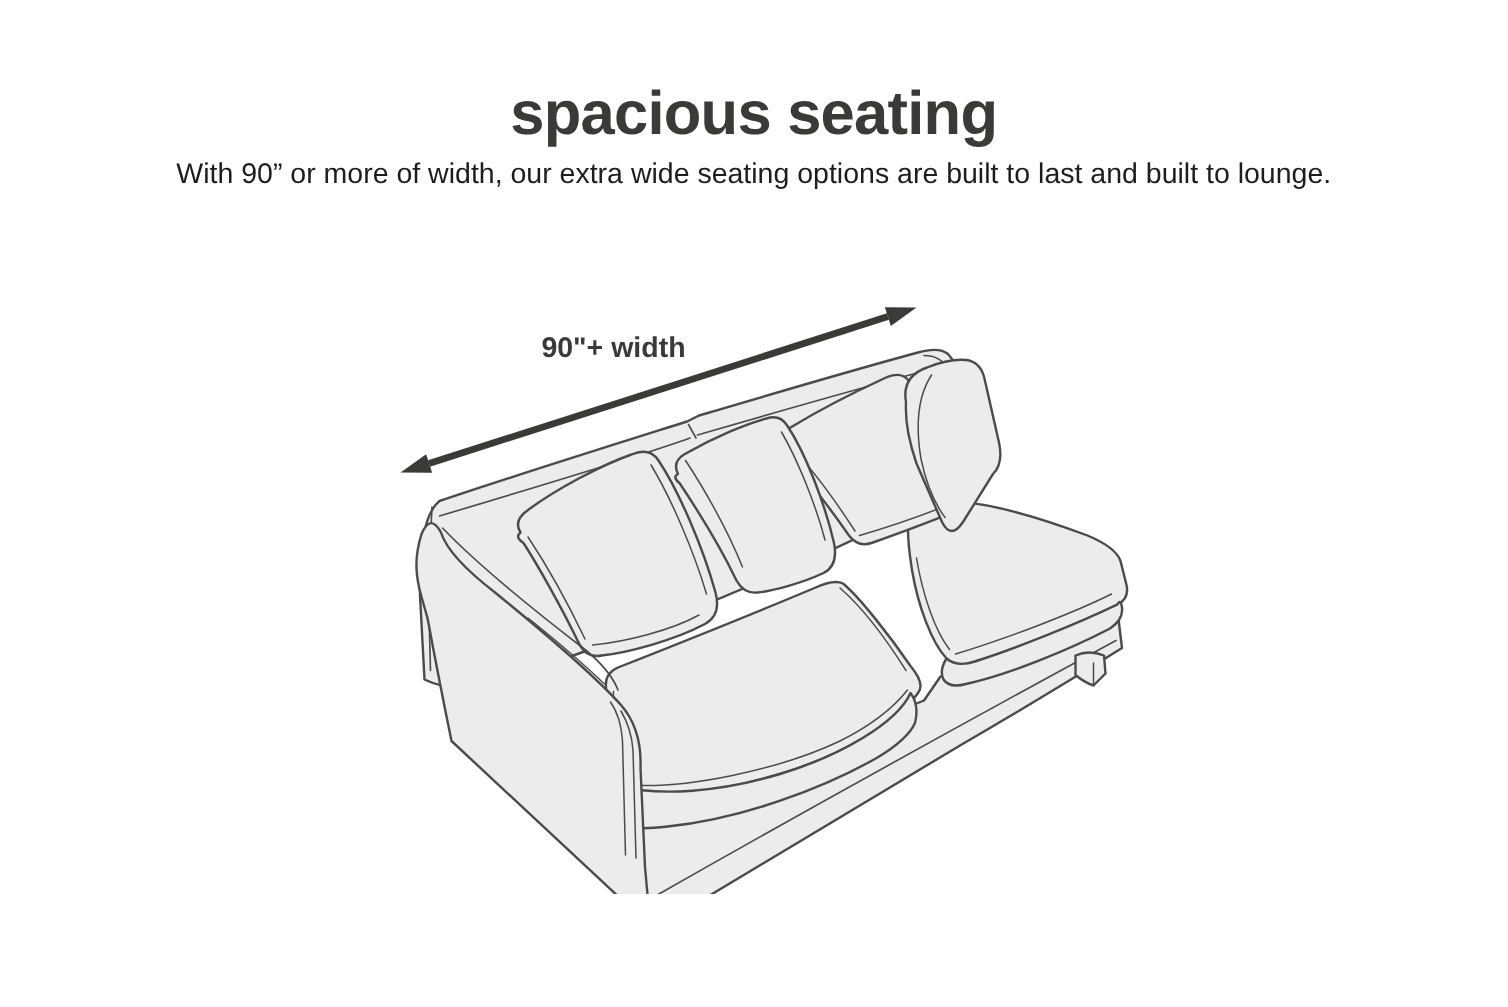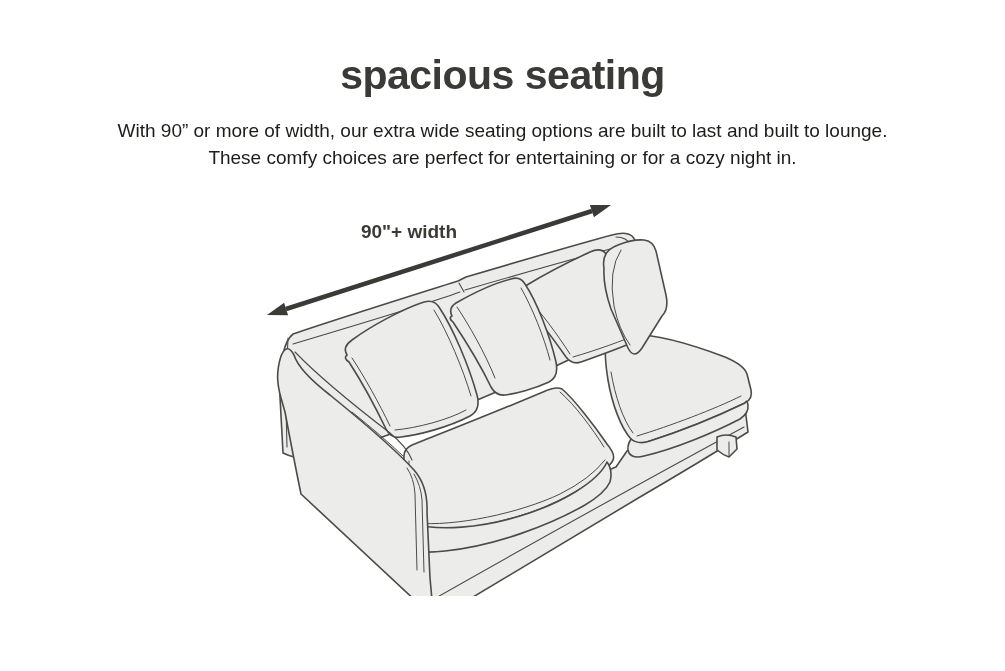--- a/index.html
+++ b/index.html
@@ -15,21 +15,21 @@
     top:52px;left:0;width:1005px;
     text-align:center;
     font-size:41px;
     font-weight:bold;
     letter-spacing:-0.5px;
     color:#3a3a37;
     margin:0;
   }
   .subtitle{
     position:absolute;
-    top:117px;left:0;width:1005px;
+    top:103px;left:0;width:1005px;
     text-align:center;
     font-size:19px;
     line-height:27px;
     color:#1d1d1b;
     margin:0;
   }
   .subtitle span{display:block;}
   .figure-svg{
     position:absolute;
     left:0;top:0;width:1005px;height:671px;
@@ -45,21 +45,20 @@
 </style>
 </head>
 <body>
 
 <div class="stage">
 
   <h1 class="title">spacious seating</h1>
 
   <p class="subtitle">
     <span>With 90” or more of width, our extra wide seating options are built to last and built to lounge.</span>
-    <span>These comfy choices are perfect for entertaining or for a cozy night in.</span>
   </p>
 
   <svg class="figure-svg" viewBox="0 0 1005 671">
 
     <g>
       <line x1="286" y1="309" x2="592" y2="211" stroke="#3A3A37" stroke-width="4.5"></line>
       <polygon points="267,315 288.1,315.2 284.1,302.8" fill="#3A3A37"></polygon>
       <polygon points="611,205 593.9,217.3 589.9,204.9" fill="#3A3A37"></polygon>
     </g>
     <text class="dim-label" x="409" y="238" text-anchor="middle" fill="#3A3A37">90"+ width</text>

